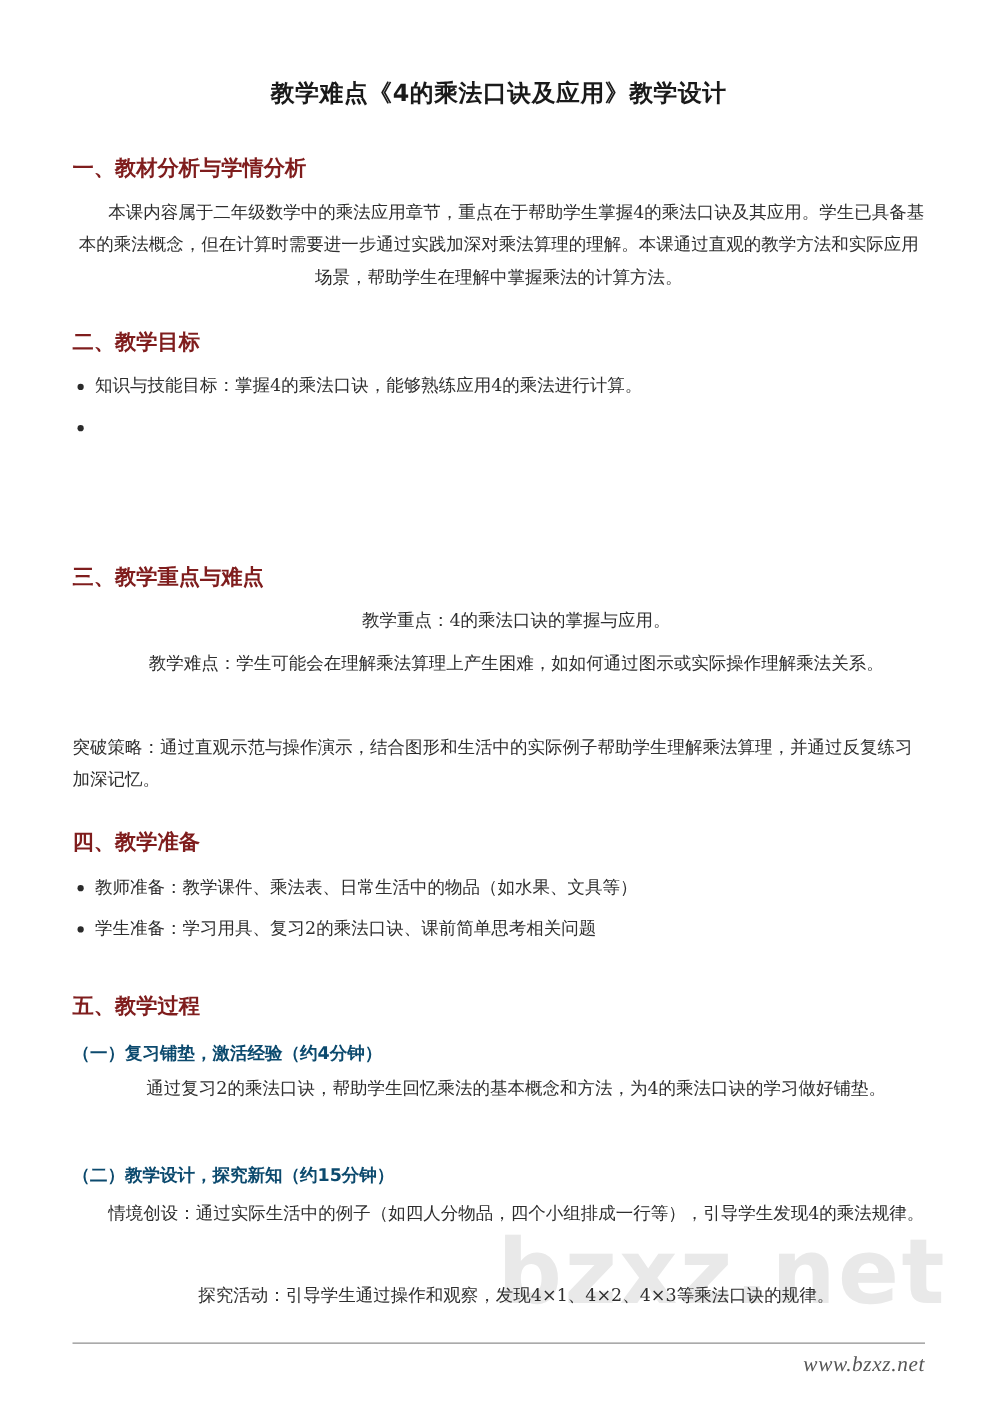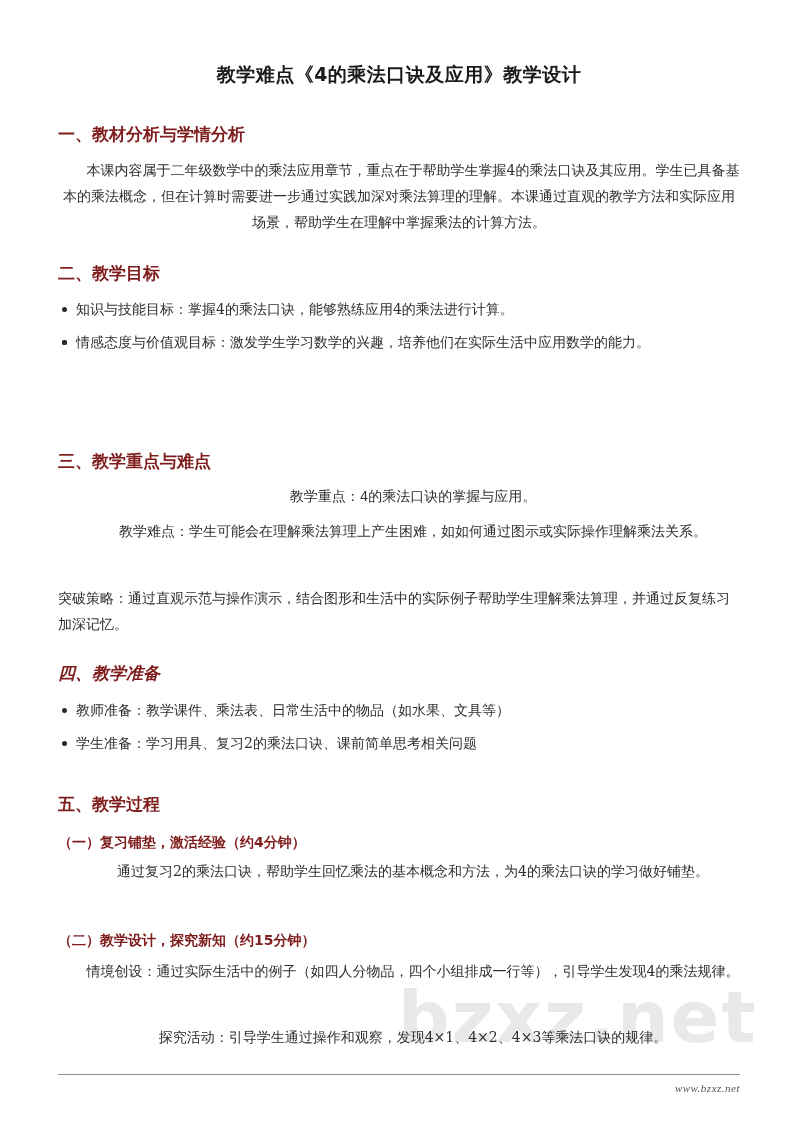--- a/index.html
+++ b/index.html
@@ -43,21 +43,21 @@
       color: #7f1d1d;
       margin: 0;
       white-space: nowrap;
     }
     .h3 {
       position: absolute;
       left: 0;
       font-family: "DejaVu Sans", "Liberation Sans", sans-serif;
       font-weight: bold;
       font-size: 14px;
-      color: #7f1d1d;
+      color: #0c4a6e;
       margin: 0;
       white-space: nowrap;
     }
     .para {
       position: absolute;
       left: 0;
       width: 682px;
       font-size: 14px;
       line-height: 26px;
       margin: 0;
@@ -95,21 +95,21 @@
       width: 682px;
       height: 0;
       border-top: 1.5px solid #8f8f8f;
     }
     .footer-url {
       position: absolute;
       right: 0;
       top: 1082px;
       font-family: "Liberation Serif", "DejaVu Serif", serif;
       font-style: italic;
-      font-size: 11px;
+      font-size: 17px;
       color: #555;
       letter-spacing: 0.5px;
     }
     .watermark {
       position: absolute;
       left: 398px;
       top: 975px;
       font-family: "DejaVu Sans", "Liberation Sans", sans-serif;
       font-weight: bold;
       font-size: 72px;
@@ -134,32 +134,28 @@
 
   <h2 class="h2" style="top:262px;">二、教学目标</h2>
   <ul class="bullets" style="top:296px;">
     <li style="margin-bottom:7px;">
       <span class="dot"></span>
       <span>知识与技能目标：掌握4的乘法口诀，能够熟练应用4的乘法进行计算。</span>
     </li>
     <li style="margin-bottom:7px;">
       <span class="dot"></span>
     </li>
-    <li>
-      <span class="dot"></span>
-      <span>情感态度与价值观目标：激发学生学习数学的兴趣，培养他们在实际生活中应用数学的能力。</span>
-    </li>
   </ul>
 
   <h2 class="h2" style="top:450px;">三、教学重点与难点</h2>
-  <p class="para indent" style="top:484px;font-family:Liberation Mono, monospace;">教学重点：4的乘法口诀的掌握与应用。</p>
+  <p class="para indent" style="top:484px;">教学重点：4的乘法口诀的掌握与应用。</p>
   <p class="para indent" style="top:518px;">教学难点：学生可能会在理解乘法算理上产生困难，如如何通过图示或实际操作理解乘法关系。</p>
   <p class="para" style="top:585px;">突破策略：通过直观示范与操作演示，结合图形和生活中的实际例子帮助学生理解乘法算理，并通过反复练习加深记忆。</p>
 
-  <h2 class="h2" style="top:662px;font-style:italic;">四、教学准备</h2>
+  <h2 class="h2" style="top:662px;">四、教学准备</h2>
   <ul class="bullets" style="top:697px;">
     <li style="margin-bottom:7px;">
       <span class="dot"></span>
       <span>教师准备：教学课件、乘法表、日常生活中的物品（如水果、文具等）</span>
     </li>
     <li>
       <span class="dot"></span>
       <span>学生准备：学习用具、复习2的乘法口诀、课前简单思考相关问题</span>
     </li>
   </ul>

